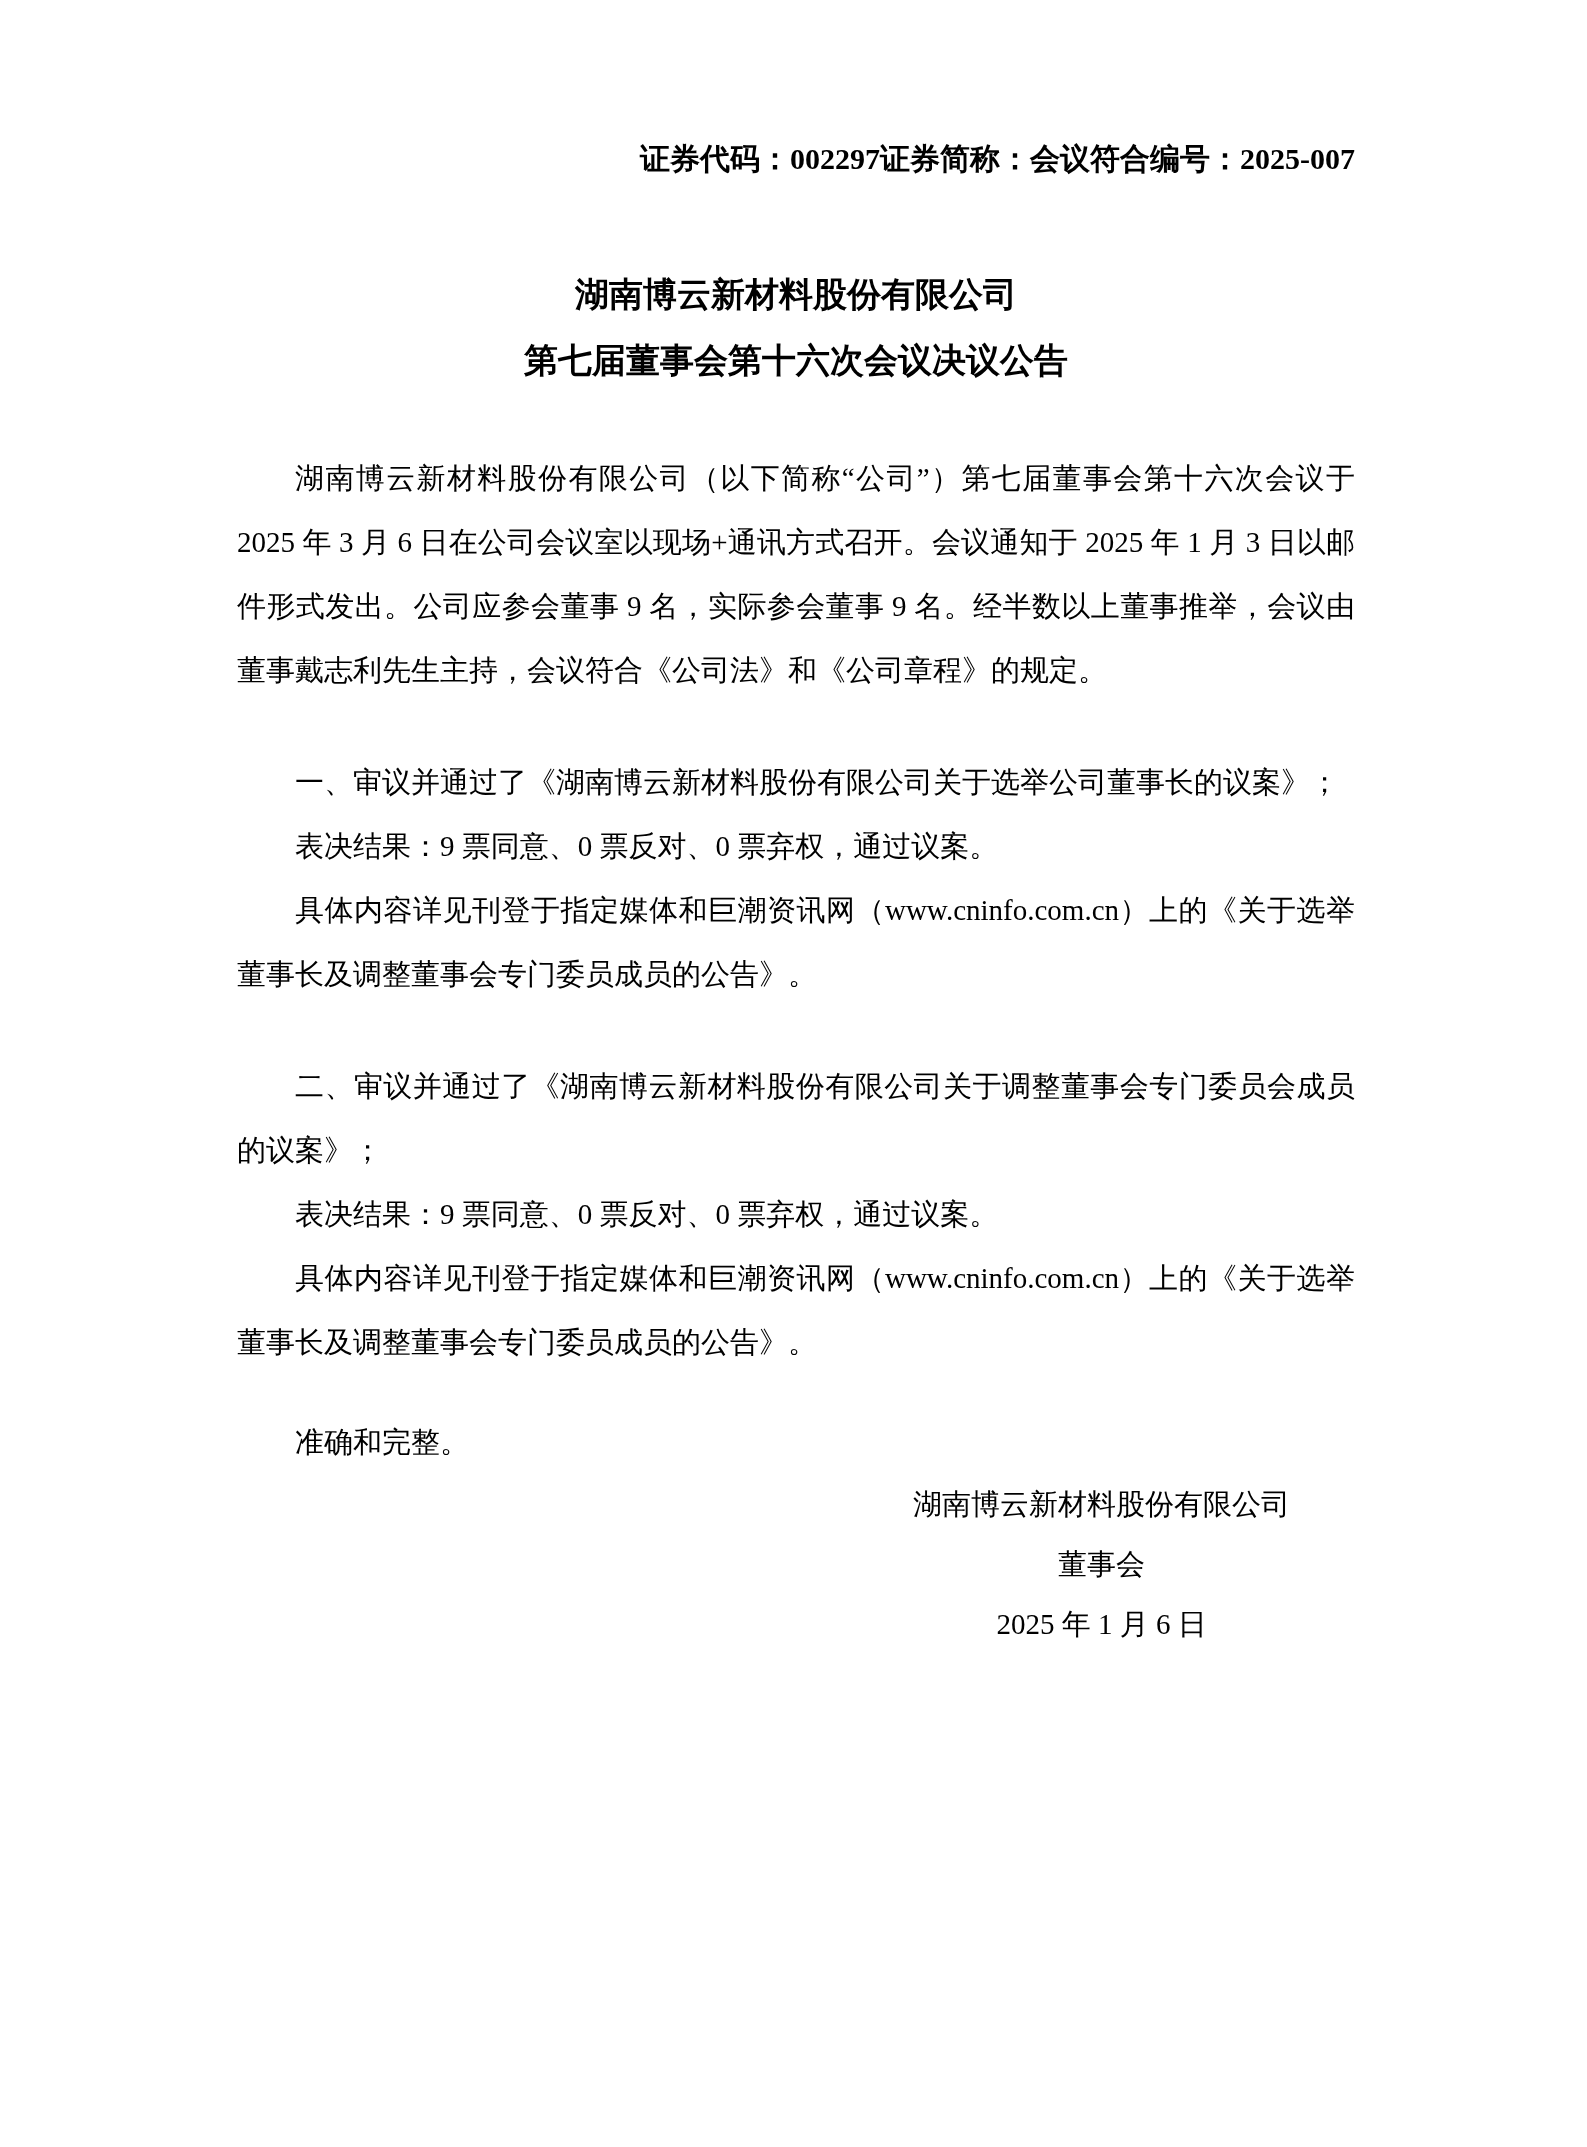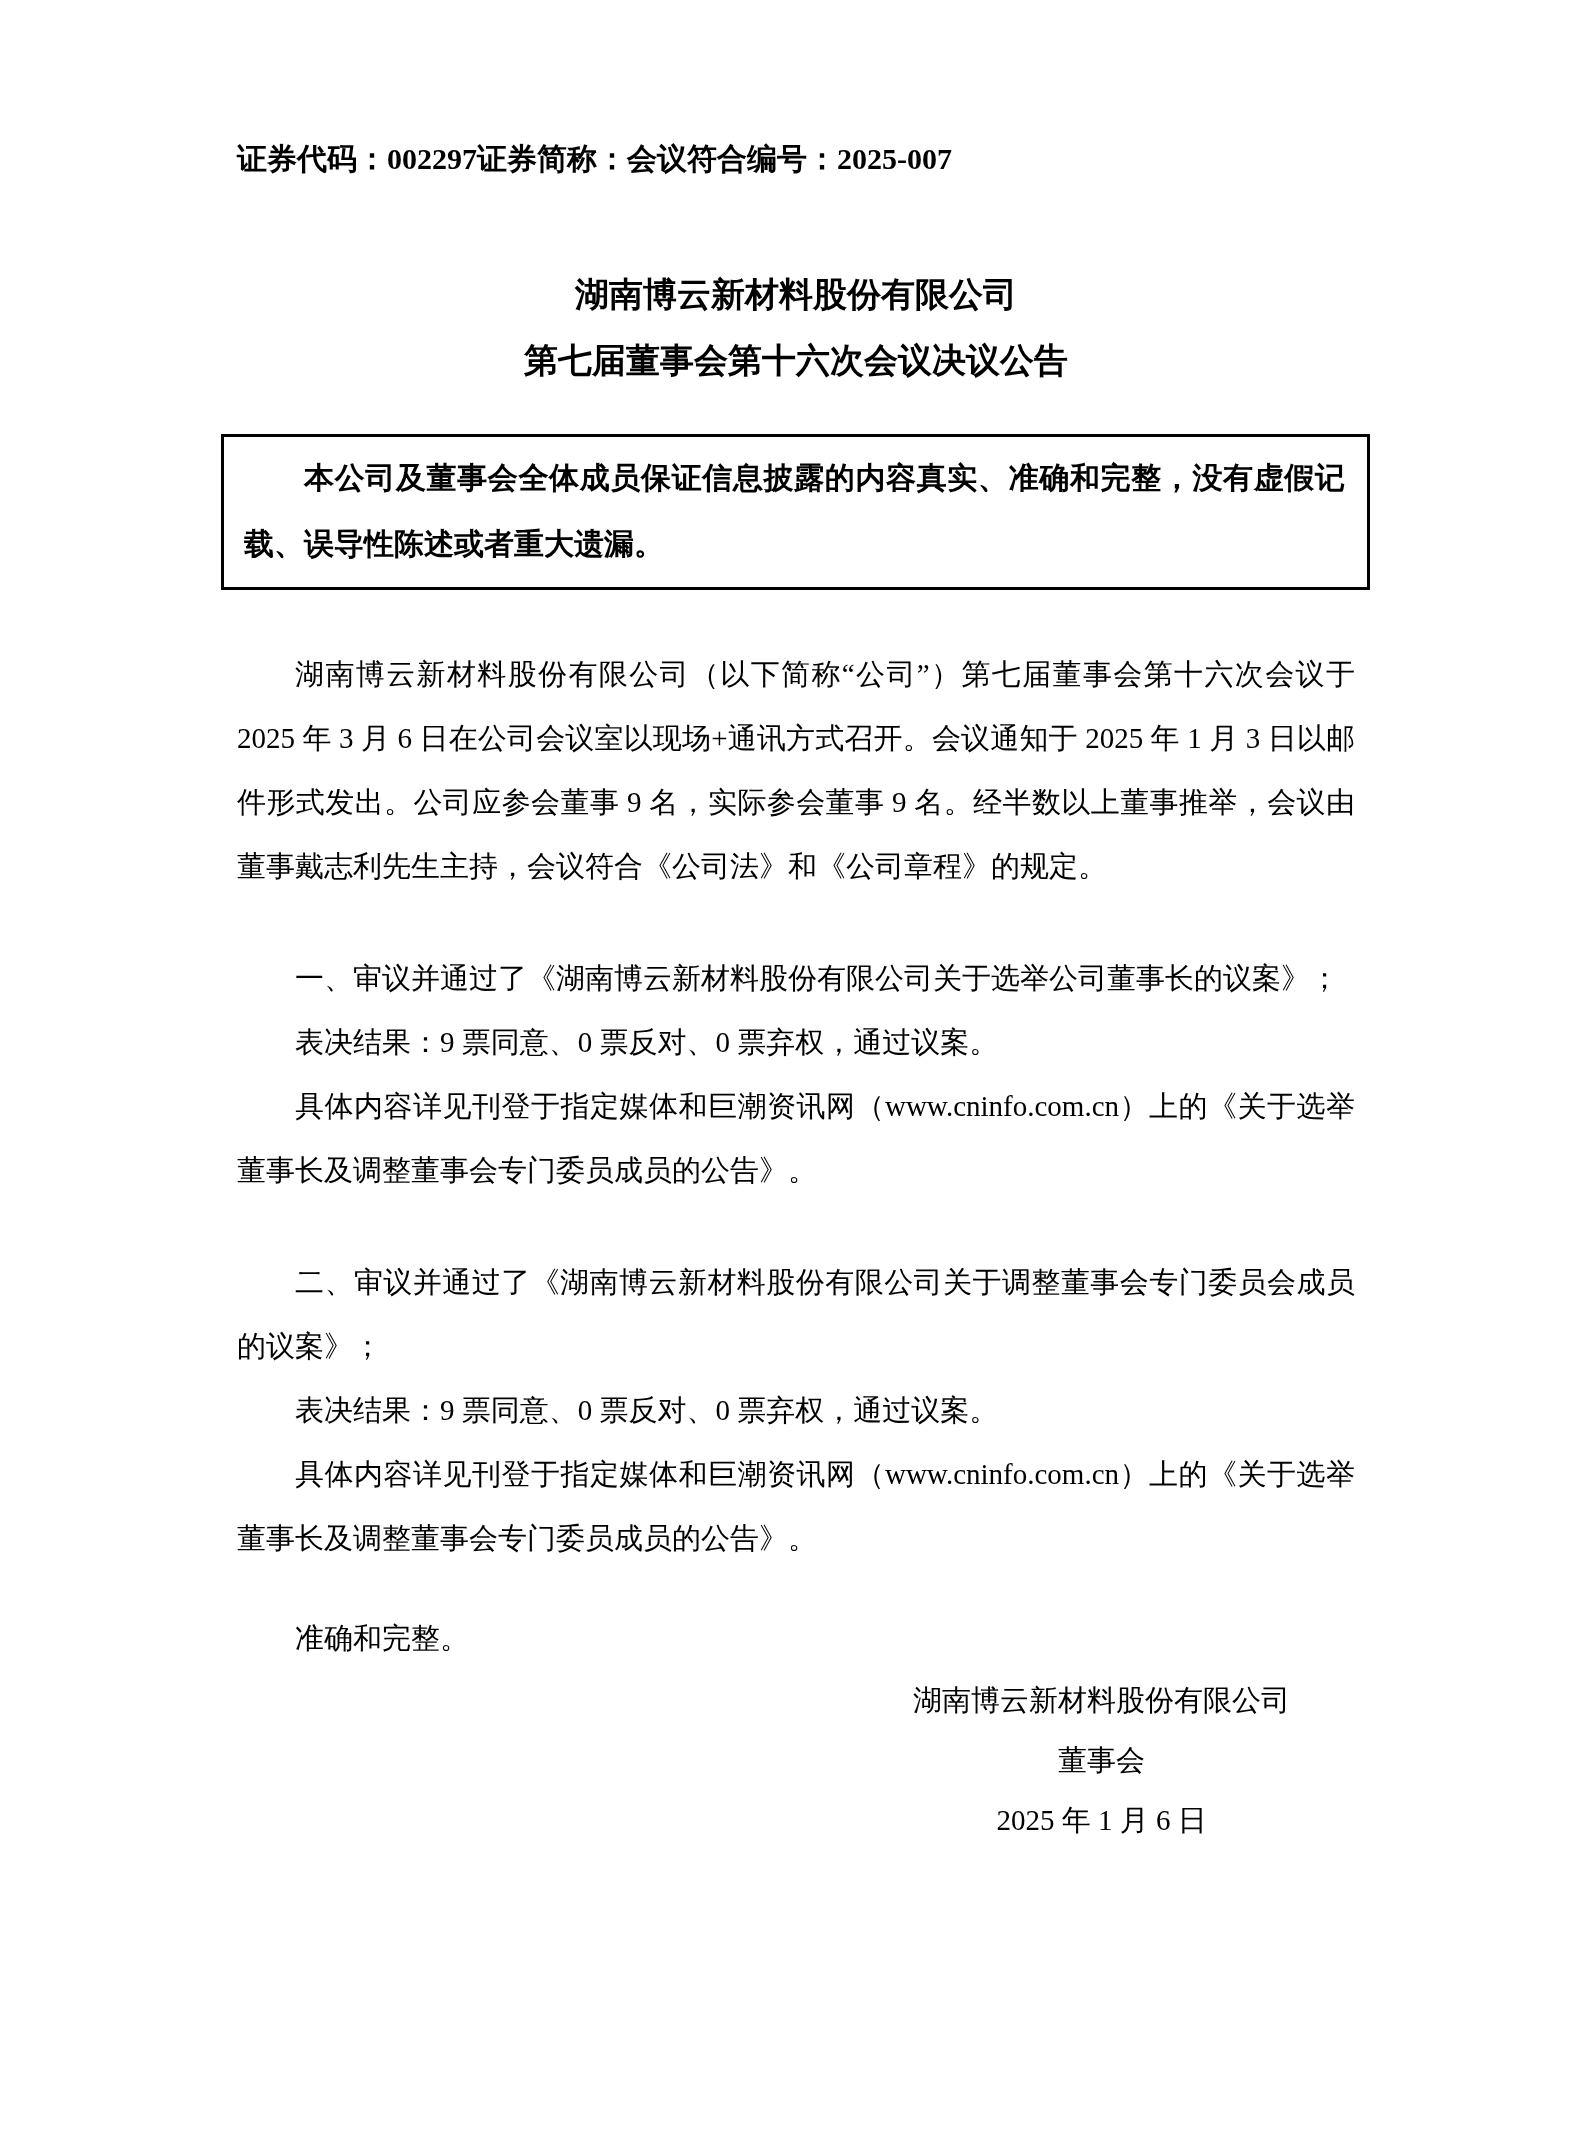--- a/index.html
+++ b/index.html
@@ -10,21 +10,21 @@
     margin: 0 auto;
     background: #ffffff;
     color: #000000;
     box-sizing: border-box;
     padding: 138px 232px 0 237px;
     font-family: "Liberation Serif", "DejaVu Serif", serif;
     overflow: hidden;
   }
   .doc-header {
     display: flex;
-    justify-content: flex-start;
+    justify-content: flex-end;
     align-items: baseline;
     font-weight: bold;
     font-size: 30px;
     line-height: 42px;
   }
   .doc-title {
     margin-top: 82px;
     text-align: center;
     font-weight: bold;
     font-size: 34px;
@@ -71,23 +71,20 @@
     <span>证券代码：002297</span>
     <span>证券简称：会议符合</span>
     <span>编号：2025-007</span>
   </div>
 
   <div class="doc-title">
     <div>湖南博云新材料股份有限公司</div>
     <div>第七届董事会第十六次会议决议公告</div>
   </div>
 
-  <div class="disclaimer-box">
-    <span>本公司及董事会全体成员保证信息披露的内容真实、准确和完整，没有虚假记载、误导性陈述或者重大遗漏。</span>
-  </div>
 
   <div class="para intro">湖南博云新材料股份有限公司（以下简称“公司”）第七届董事会第十六次会议于 2025 年 3 月 6 日在公司会议室以现场+通讯方式召开。会议通知于 2025 年 1 月 3 日以邮件形式发出。公司应参会董事 9 名，实际参会董事 9 名。经半数以上董事推举，会议由董事戴志利先生主持，会议符合《公司法》和《公司章程》的规定。</div>
 
 
   <div class="resolution">
     <div class="para res-heading">一、审议并通过了《湖南博云新材料股份有限公司关于选举公司董事长的议案》；</div>
     <div class="para">表决结果：9 票同意、0 票反对、0 票弃权，通过议案。</div>
     <div class="para">具体内容详见刊登于指定媒体和巨潮资讯网（www.cninfo.com.cn）上的《关于选举董事长及调整董事会专门委员成员的公告》。</div>
   </div>
 

